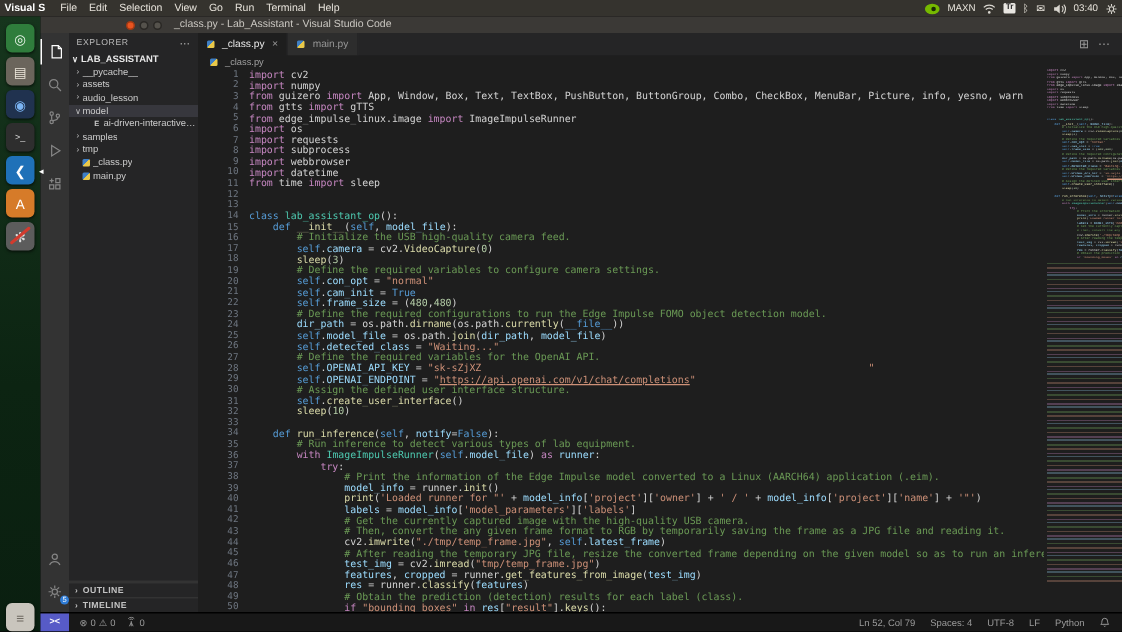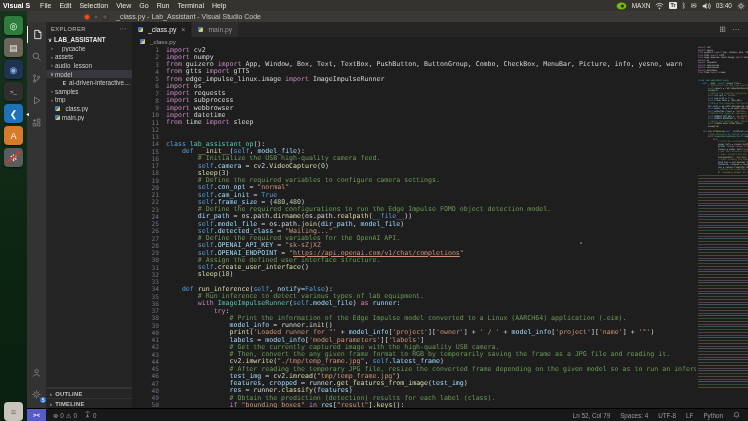--- a/index.html
+++ b/index.html
@@ -330,21 +330,21 @@
                 <div class="cline"><span class="gut">14</span><span class="ctext"><span class="tk-b">class</span><span class="tk-d"> </span><span class="tk-c">lab_assistant_op</span><span class="tk-d">():</span></span></div>
                 <div class="cline"><span class="gut">15</span><span class="ctext"><span class="tk-d">    </span><span class="tk-b">def</span><span class="tk-d"> </span><span class="tk-f">__init__</span><span class="tk-d">(</span><span class="tk-b">self</span><span class="tk-d">, </span><span class="tk-v">model_file</span><span class="tk-d">):</span></span></div>
                 <div class="cline"><span class="gut">16</span><span class="ctext"><span class="tk-m">        # Initialize the USB high-quality camera feed.</span></span></div>
                 <div class="cline"><span class="gut">17</span><span class="ctext"><span class="tk-d">        </span><span class="tk-b">self</span><span class="tk-d">.</span><span class="tk-v">camera</span><span class="tk-d"> = cv2.</span><span class="tk-f">VideoCapture</span><span class="tk-d">(</span><span class="tk-n">0</span><span class="tk-d">)</span></span></div>
                 <div class="cline"><span class="gut">18</span><span class="ctext"><span class="tk-d">        </span><span class="tk-f">sleep</span><span class="tk-d">(</span><span class="tk-n">3</span><span class="tk-d">)</span></span></div>
                 <div class="cline"><span class="gut">19</span><span class="ctext"><span class="tk-m">        # Define the required variables to configure camera settings.</span></span></div>
                 <div class="cline"><span class="gut">20</span><span class="ctext"><span class="tk-d">        </span><span class="tk-b">self</span><span class="tk-d">.</span><span class="tk-v">con_opt</span><span class="tk-d"> = </span><span class="tk-s">"normal"</span></span></div>
                 <div class="cline"><span class="gut">21</span><span class="ctext"><span class="tk-d">        </span><span class="tk-b">self</span><span class="tk-d">.</span><span class="tk-v">cam_init</span><span class="tk-d"> = </span><span class="tk-b">True</span></span></div>
                 <div class="cline"><span class="gut">22</span><span class="ctext"><span class="tk-d">        </span><span class="tk-b">self</span><span class="tk-d">.</span><span class="tk-v">frame_size</span><span class="tk-d"> = (</span><span class="tk-n">480</span><span class="tk-d">,</span><span class="tk-n">480</span><span class="tk-d">)</span></span></div>
                 <div class="cline"><span class="gut">23</span><span class="ctext"><span class="tk-m">        # Define the required configurations to run the Edge Impulse FOMO object detection model.</span></span></div>
-                <div class="cline"><span class="gut">24</span><span class="ctext"><span class="tk-d">        </span><span class="tk-v">dir_path</span><span class="tk-d"> = os.path.</span><span class="tk-f">dirname</span><span class="tk-d">(os.path.</span><span class="tk-f">realpath</span><span class="tk-d">(</span><span class="tk-b">__file__</span><span class="tk-d">))</span></span></div>
+                <div class="cline"><span class="gut">24</span><span class="ctext"><span class="tk-d">        </span><span class="tk-v">dir_path</span><span class="tk-d"> = os.path.</span><span class="tk-f">dirname</span><span class="tk-d">(os.path.</span><span class="tk-f">currently</span><span class="tk-d">(</span><span class="tk-b">__file__</span><span class="tk-d">))</span></span></div>
                 <div class="cline"><span class="gut">25</span><span class="ctext"><span class="tk-d">        </span><span class="tk-b">self</span><span class="tk-d">.</span><span class="tk-v">model_file</span><span class="tk-d"> = os.path.</span><span class="tk-f">join</span><span class="tk-d">(</span><span class="tk-v">dir_path</span><span class="tk-d">, </span><span class="tk-v">model_file</span><span class="tk-d">)</span></span></div>
                 <div class="cline"><span class="gut">26</span><span class="ctext"><span class="tk-d">        </span><span class="tk-b">self</span><span class="tk-d">.</span><span class="tk-v">detected_class</span><span class="tk-d"> = </span><span class="tk-s">"Waiting..."</span></span></div>
                 <div class="cline"><span class="gut">27</span><span class="ctext"><span class="tk-m">        # Define the required variables for the OpenAI API.</span></span></div>
                 <div class="cline"><span class="gut">28</span><span class="ctext"><span class="tk-d">        </span><span class="tk-b">self</span><span class="tk-d">.</span><span class="tk-v">OPENAI_API_KEY</span><span class="tk-d"> = </span><span class="tk-s">"sk-sZjXZ</span><span class="tk-w">                                                                 </span><span class="tk-s">"</span></span></div>
                 <div class="cline"><span class="gut">29</span><span class="ctext"><span class="tk-d">        </span><span class="tk-b">self</span><span class="tk-d">.</span><span class="tk-v">OPENAI_ENDPOINT</span><span class="tk-d"> = </span><span class="tk-s">"</span><span class="tk-u">https://api.openai.com/v1/chat/completions</span><span class="tk-s">"</span></span></div>
                 <div class="cline"><span class="gut">30</span><span class="ctext"><span class="tk-m">        # Assign the defined user interface structure.</span></span></div>
                 <div class="cline"><span class="gut">31</span><span class="ctext"><span class="tk-d">        </span><span class="tk-b">self</span><span class="tk-d">.</span><span class="tk-f">create_user_interface</span><span class="tk-d">()</span></span></div>
                 <div class="cline"><span class="gut">32</span><span class="ctext"><span class="tk-d">        </span><span class="tk-f">sleep</span><span class="tk-d">(</span><span class="tk-n">10</span><span class="tk-d">)</span></span></div>
                 <div class="cline"><span class="gut">33</span><span class="ctext"></span></div>
                 <div class="cline"><span class="gut">34</span><span class="ctext"><span class="tk-d">    </span><span class="tk-b">def</span><span class="tk-d"> </span><span class="tk-f">run_inference</span><span class="tk-d">(</span><span class="tk-b">self</span><span class="tk-d">, </span><span class="tk-v">notify</span><span class="tk-d">=</span><span class="tk-b">False</span><span class="tk-d">):</span></span></div>

